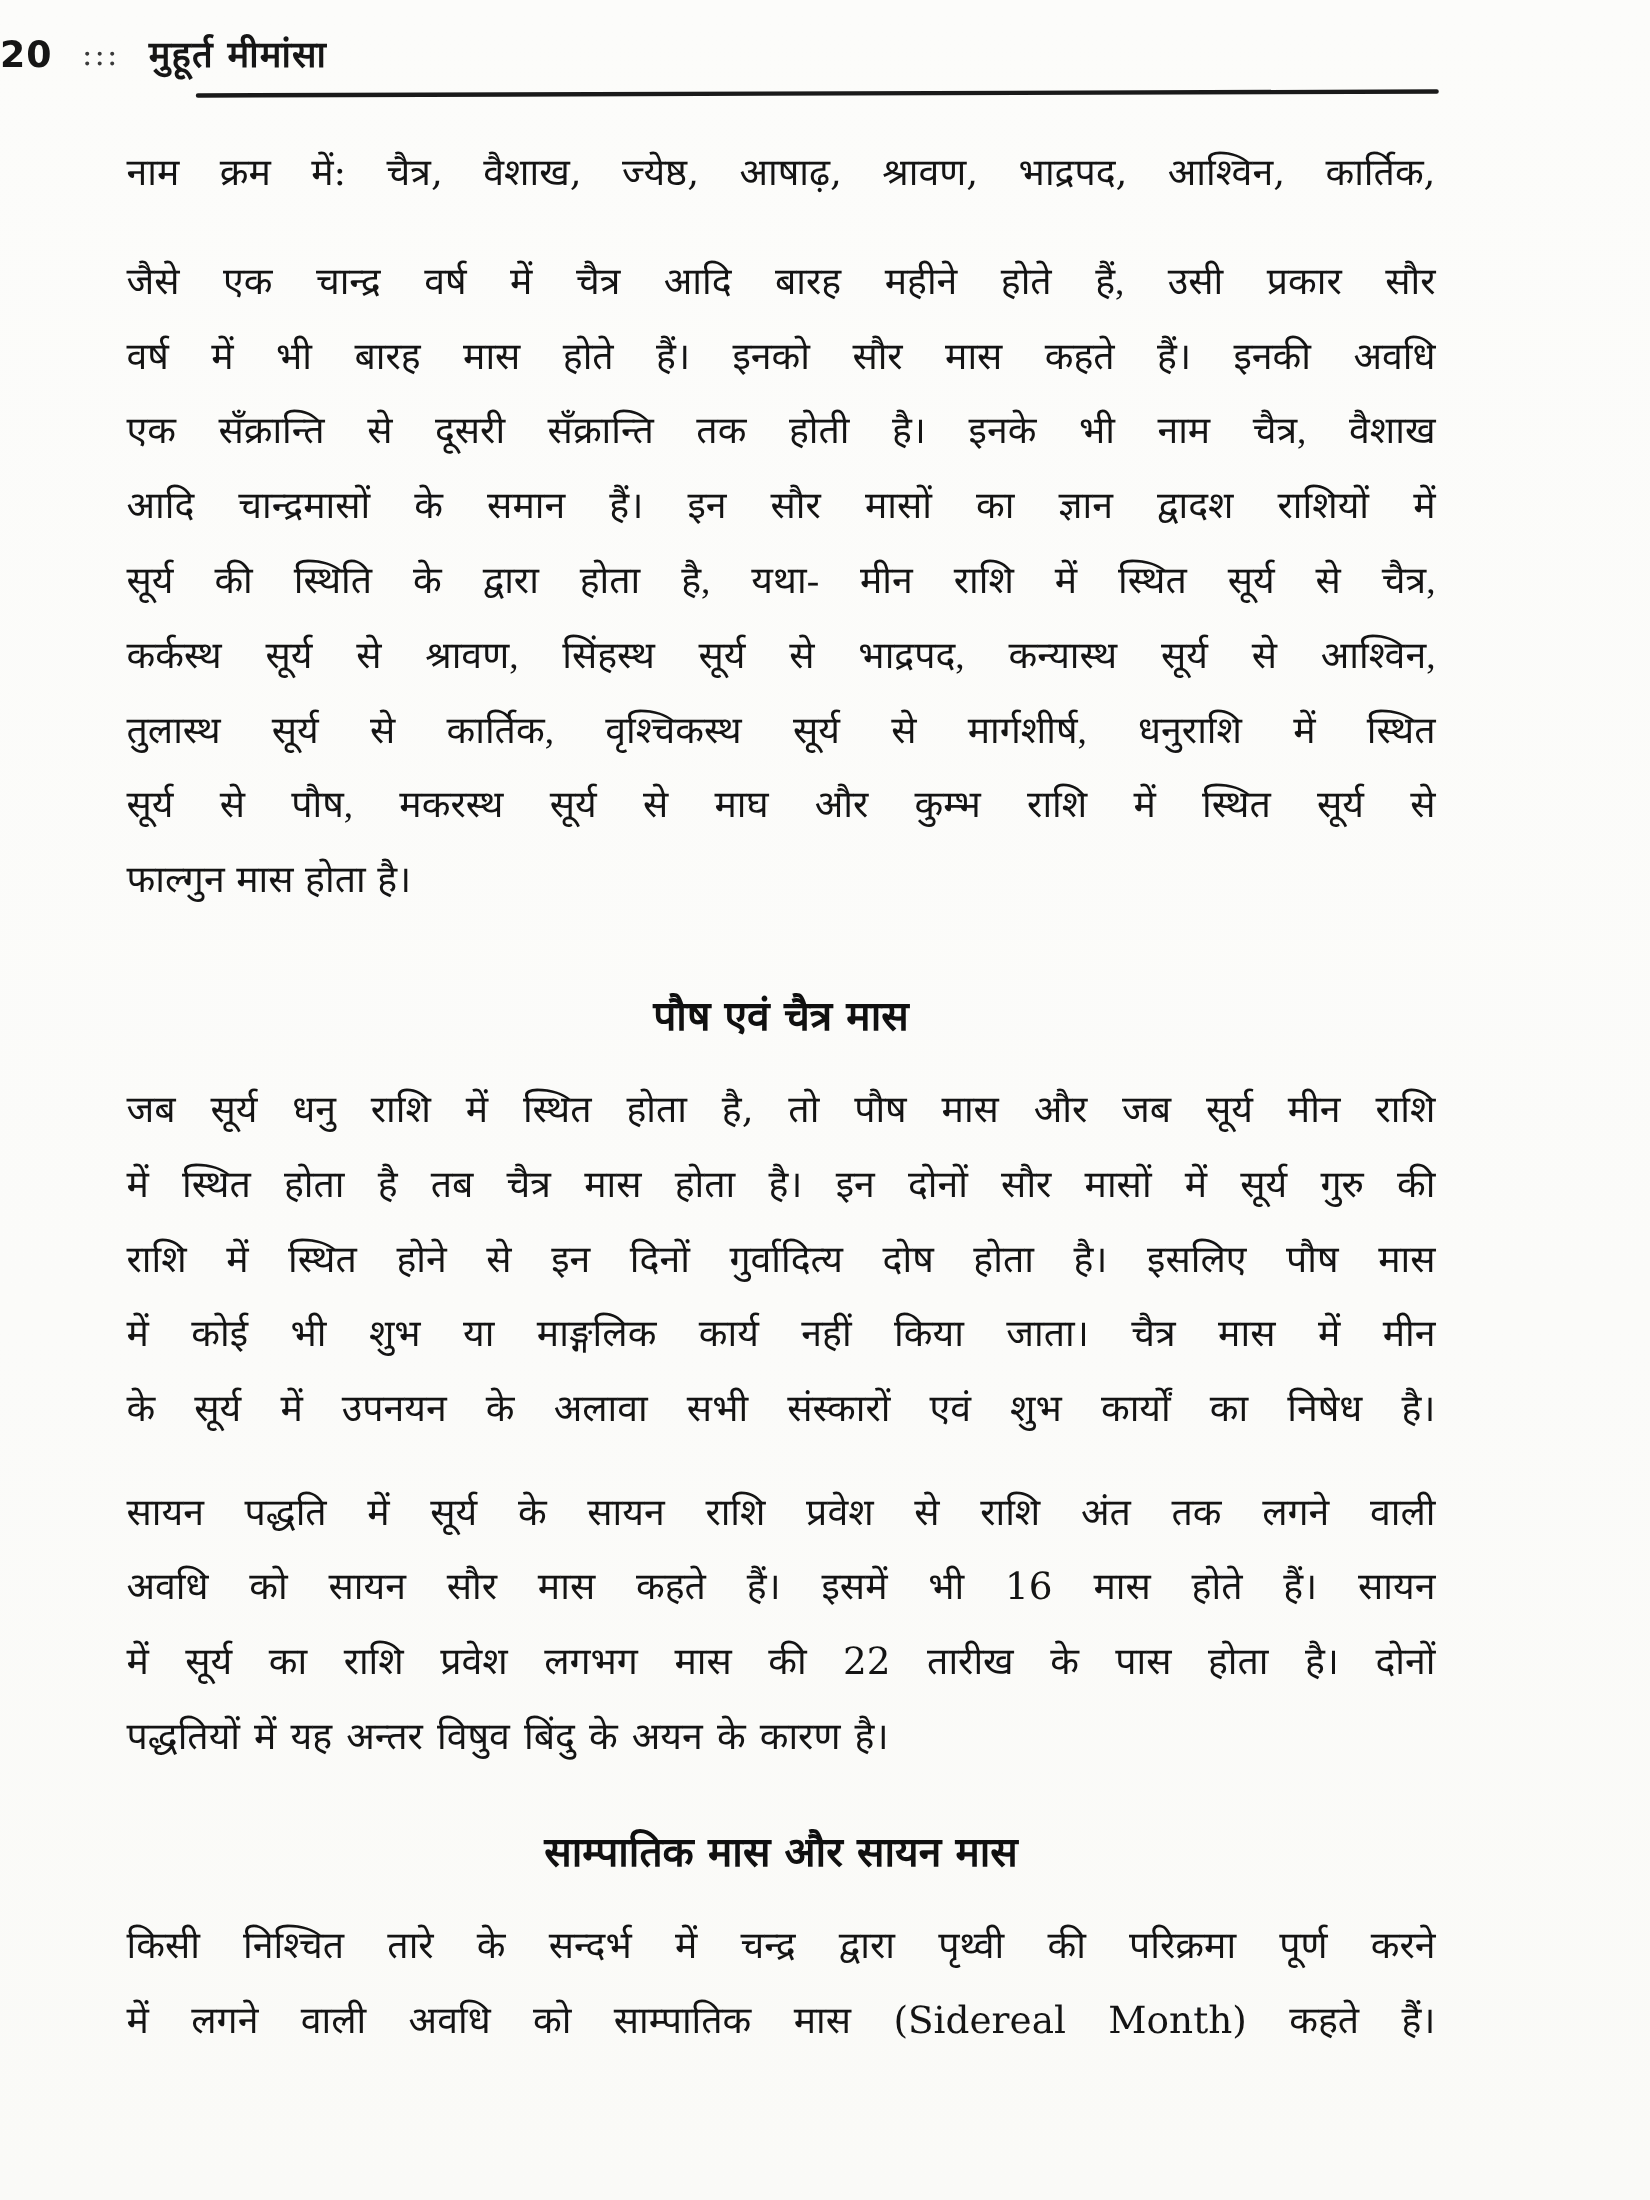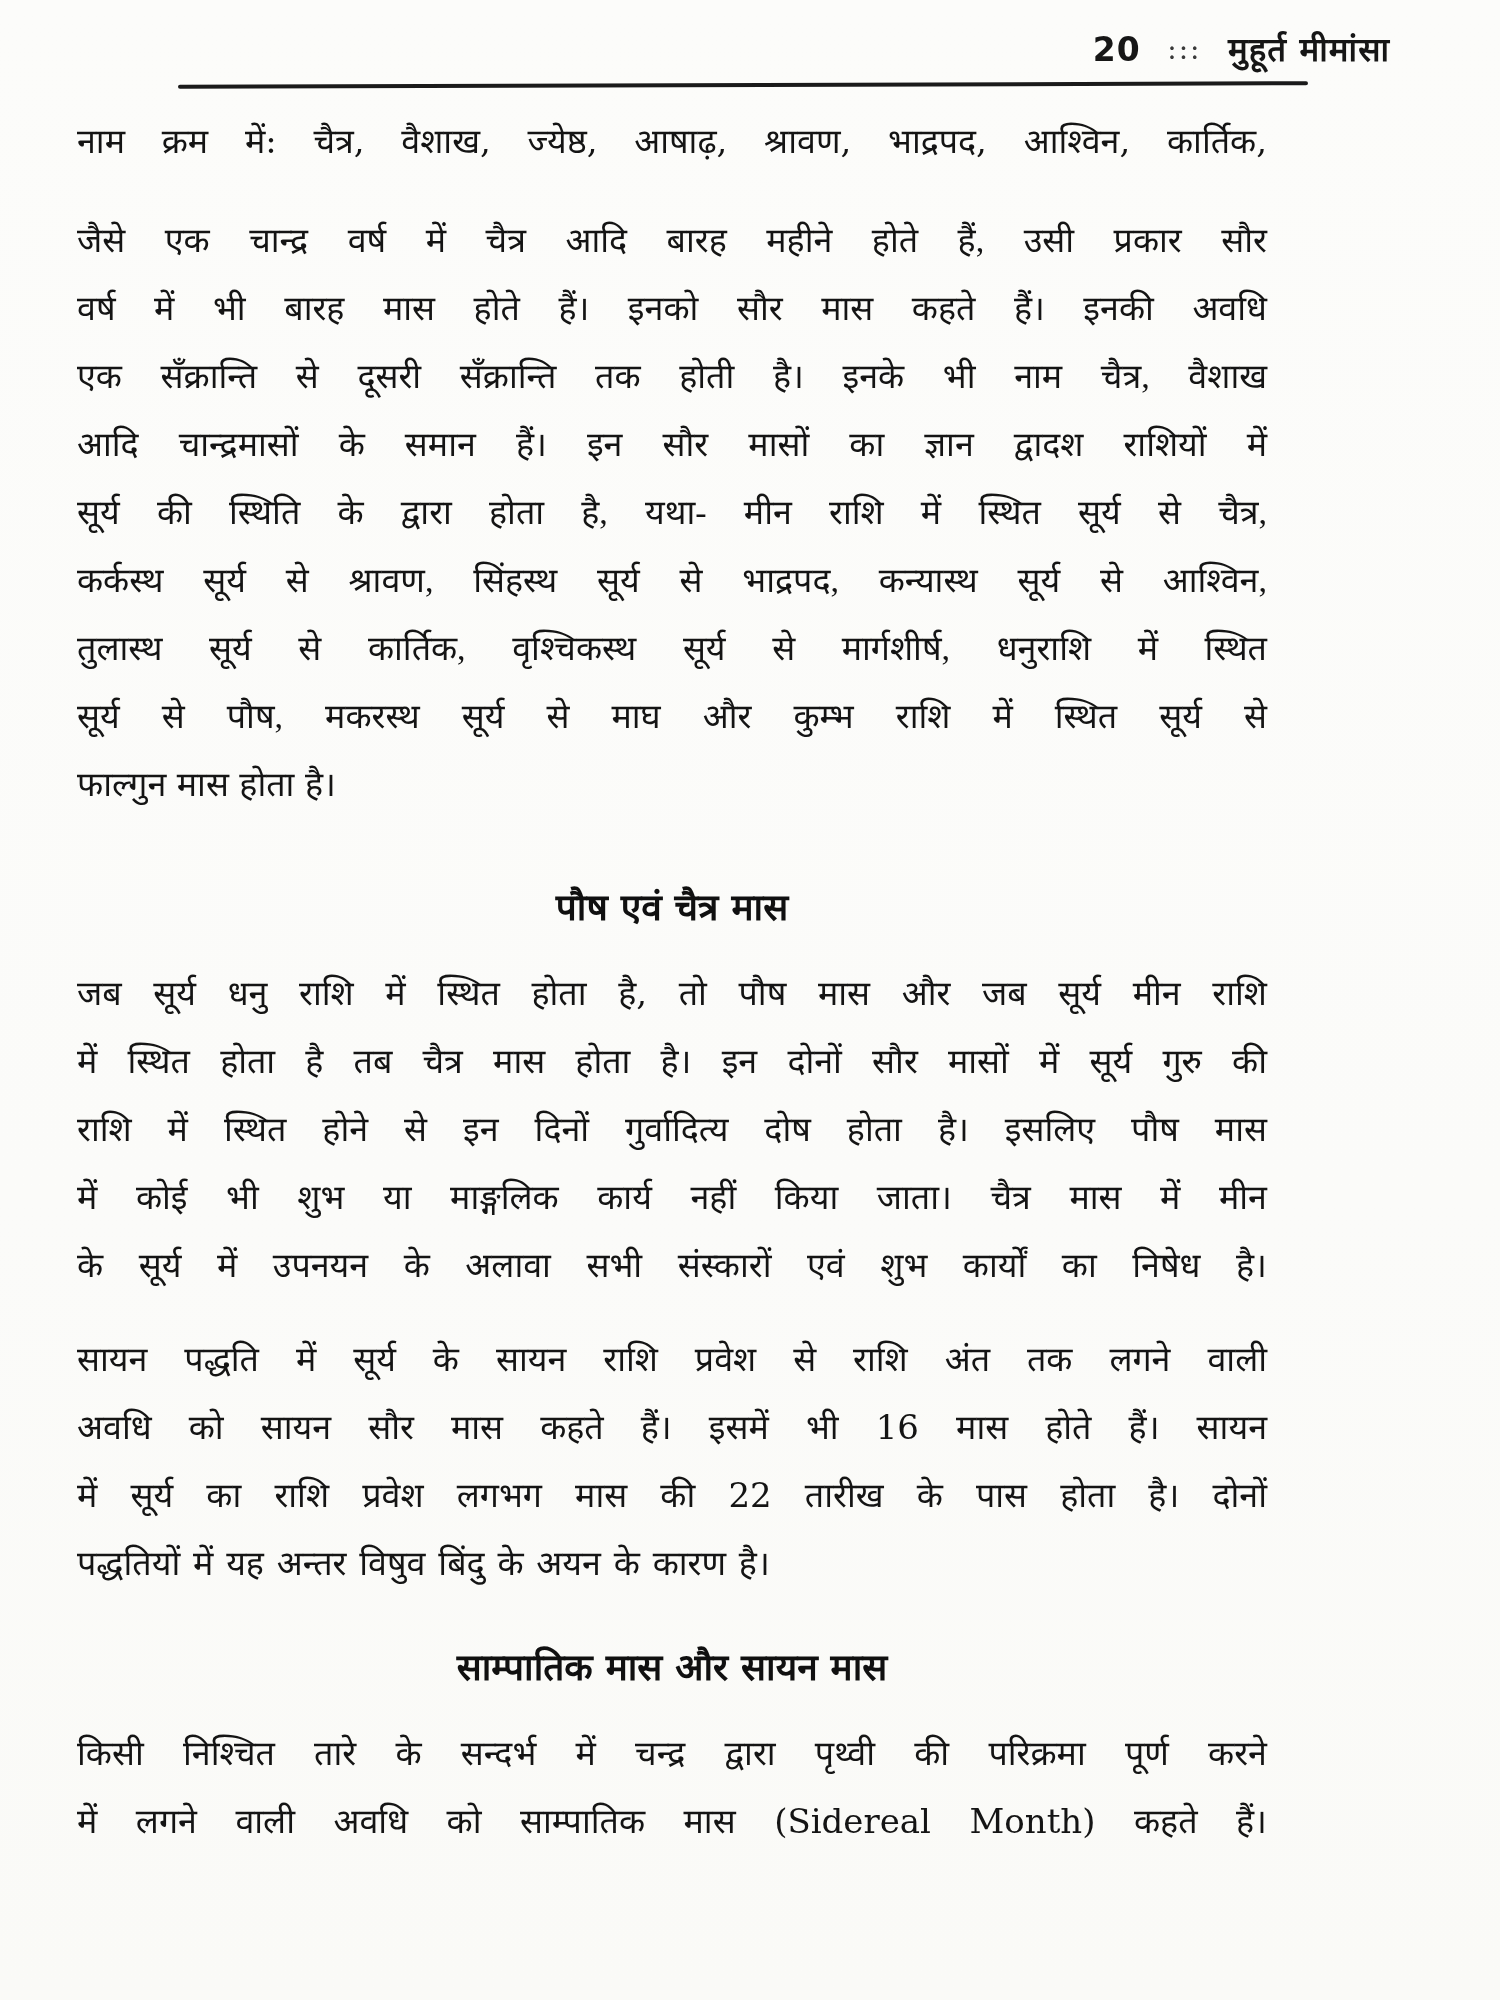--- a/index.html
+++ b/index.html
@@ -11,21 +11,21 @@
   }
   .page {
     position: relative;
     width: 1500px; height: 2000px;
     background: linear-gradient(180deg, #fcfcfa 0%, #fbfbf9 60%, #fafaf7 100%);
     overflow: hidden;
   }
   .header {
     width: 1390px;
     padding-top: 26px;
-    text-align: right;
+    text-align: left;
     font-size: 33px;
     font-weight: bold;
     letter-spacing: 1px;
     color: #161616;
   }
   .header .pgnum { font-family: "DejaVu Sans", sans-serif; font-weight: bold; }
   .header .sep {
     font-weight: normal;
     color: #3a3a3a;
     font-size: 28px;
@@ -35,23 +35,23 @@
   }
   .rule {
     margin: 12px 0 0 178px;
     width: 1130px;
     height: 4px;
     background: #1a1a1a;
     transform: rotate(-0.18deg);
     border-radius: 2px;
   }
   .content {
-    margin-left: 77px;
+    margin-left: 115px;
     width: 1190px;
-    padding-top: 20px;
+    padding-top: 36px;
     font-size: 34px;
     line-height: 68px;
   }
   .para { margin: 0; }
   .ln {
     text-align: justify;
     text-align-last: justify;
     word-spacing: 2px;
   }
   .ln.end {            

